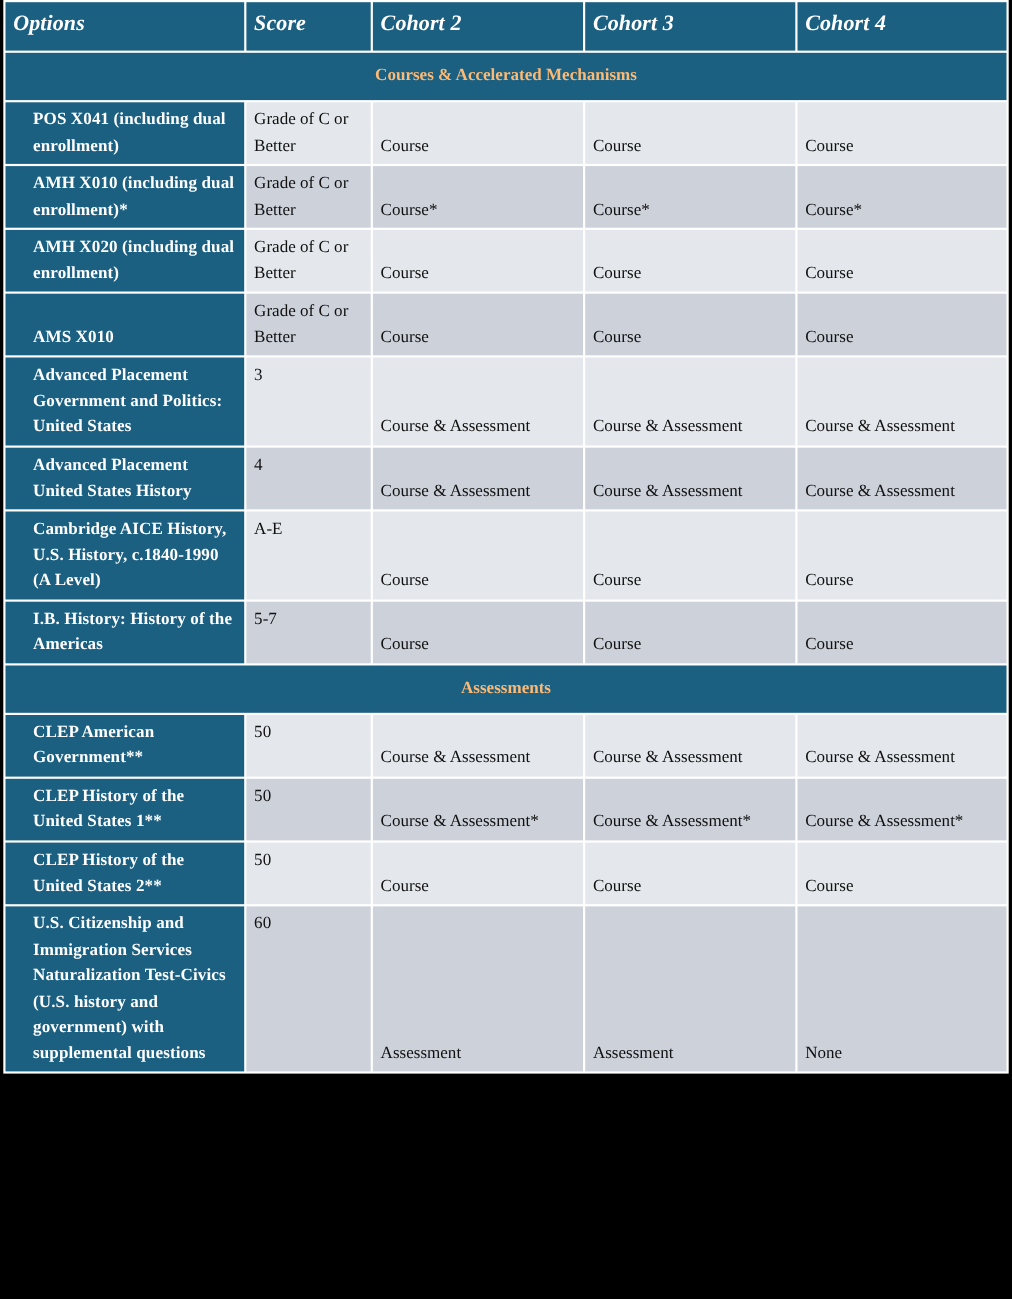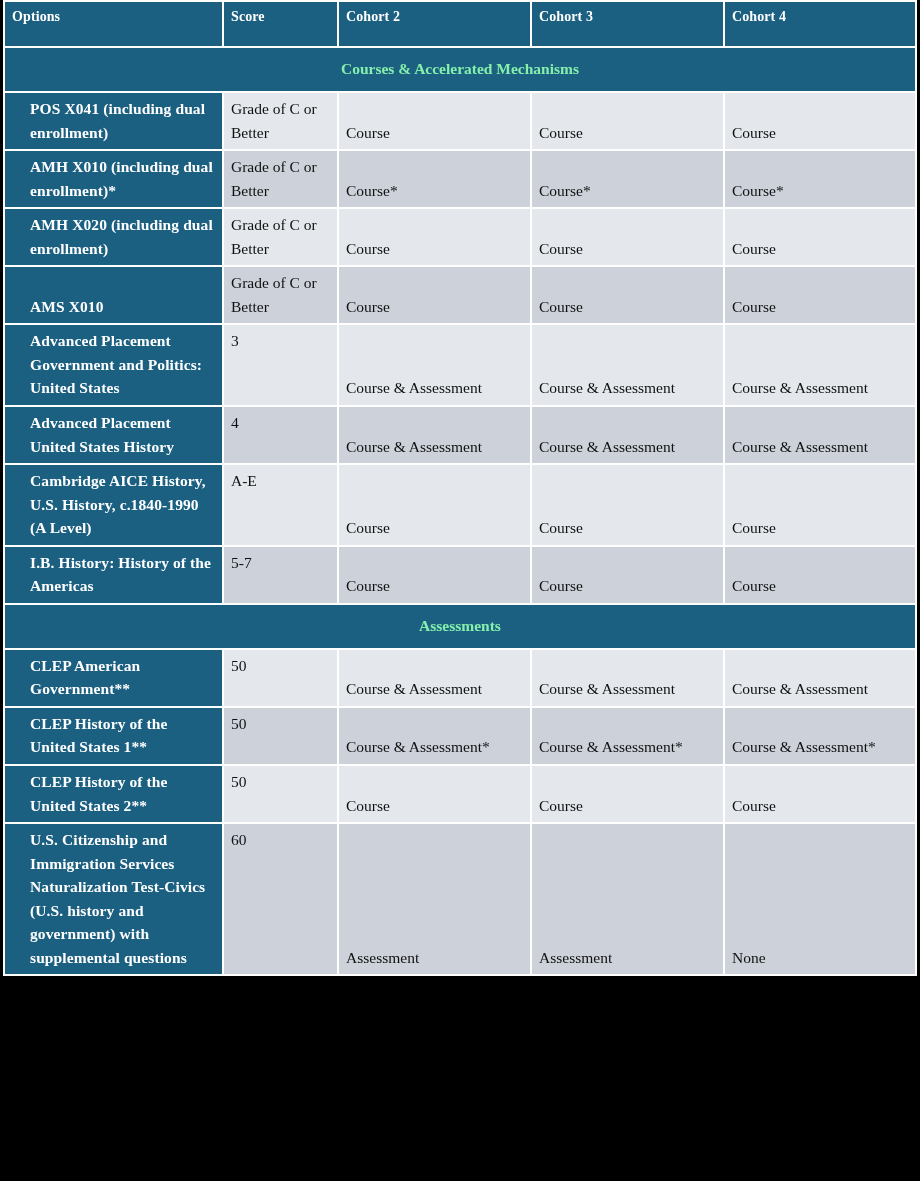--- a/index.html
+++ b/index.html
@@ -51,28 +51,29 @@
     border: 0;
   }
 
   
   tr.head th {
     background: #1b5f81;
     color: #ffffff;
     font-weight: bold;
     vertical-align: top;
     height: 35px;
-    font-size: 14px;
+    font-size: 20px;
     letter-spacing: 0.1px;
+    font-style: italic;
   }
 
   
   tr.section td {
     background: #1b5f81;
-    color: #86efac;
+    color: #fdba74;
     font-weight: bold;
     text-align: center;
     vertical-align: middle;
     height: 34px;
     font-size: 15.5px;
   }
 
   
   td.opt {
     background: #1b5f81;

